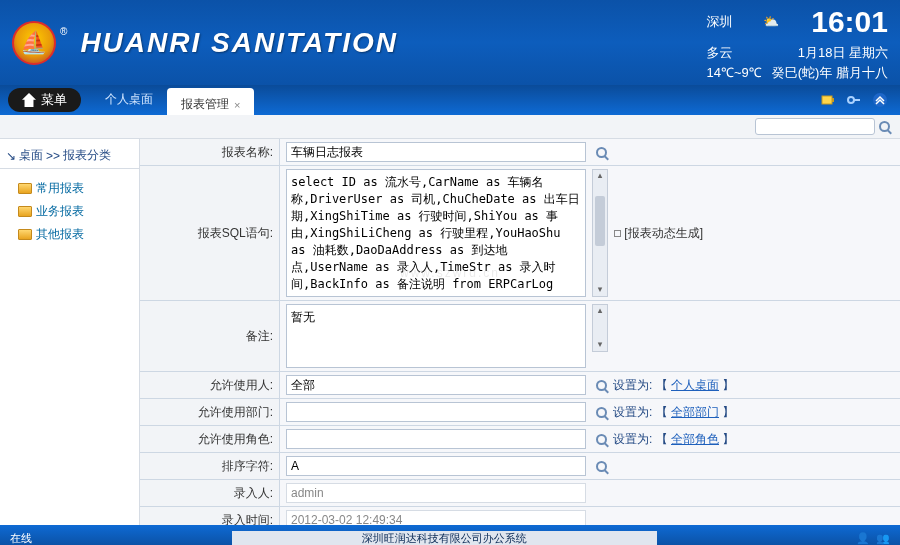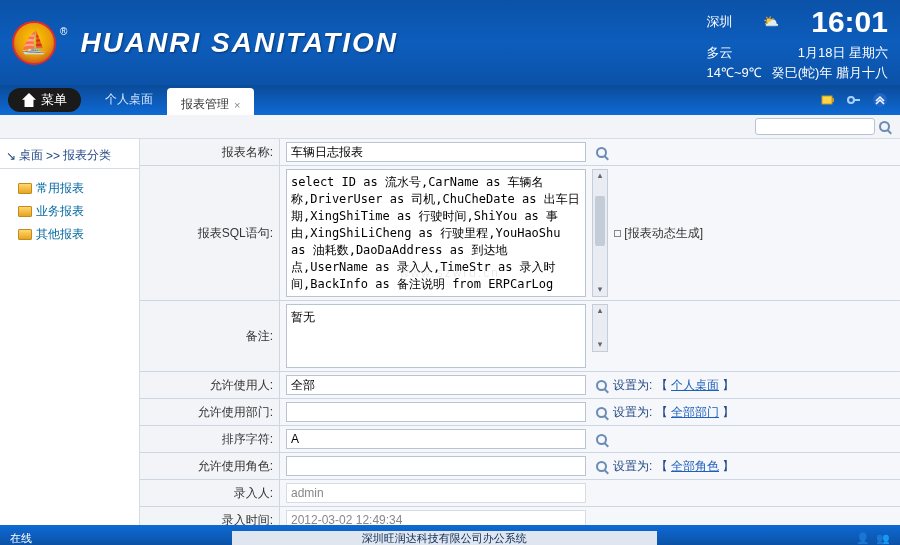--- a/index.html
+++ b/index.html
@@ -173,32 +173,32 @@
     </div>
     <div class="form-row">
       <div class="form-label">允许使用部门:</div>
       <div class="form-val">
         <input class="txt" value="" style="">
         <span class="mag"></span>
         <span class="linkbtn"><span>设置为: 【 </span><a>全部部门</a><span> 】</span></span>
       </div>
     </div>
     <div class="form-row">
+      <div class="form-label">允许使用角色:</div>
+      <div class="form-val">
+        <input class="txt" value="" style="">
+        <span class="mag"></span>
+        <span class="linkbtn"><span>设置为: 【 </span><a>全部角色</a><span> 】</span></span>
+      </div>
+    </div>
+    <div class="form-row">
       <div class="form-label">排序字符:</div>
       <div class="form-val">
         <input class="txt" value="A" style="">
         <span class="mag"></span>
-      </div>
-    </div>
-    <div class="form-row">
-      <div class="form-label">允许使用角色:</div>
-      <div class="form-val">
-        <input class="txt" value="" style="">
-        <span class="mag"></span>
-        <span class="linkbtn"><span>设置为: 【 </span><a>全部角色</a><span> 】</span></span>
       </div>
     </div>
     <div class="form-row">
       <div class="form-label">录入人:</div>
       <div class="form-val">
         <input class="txt readonly" readonly="" value="admin" style="">
       </div>
     </div>
     <div class="form-row">
       <div class="form-label">录入时间:</div>

